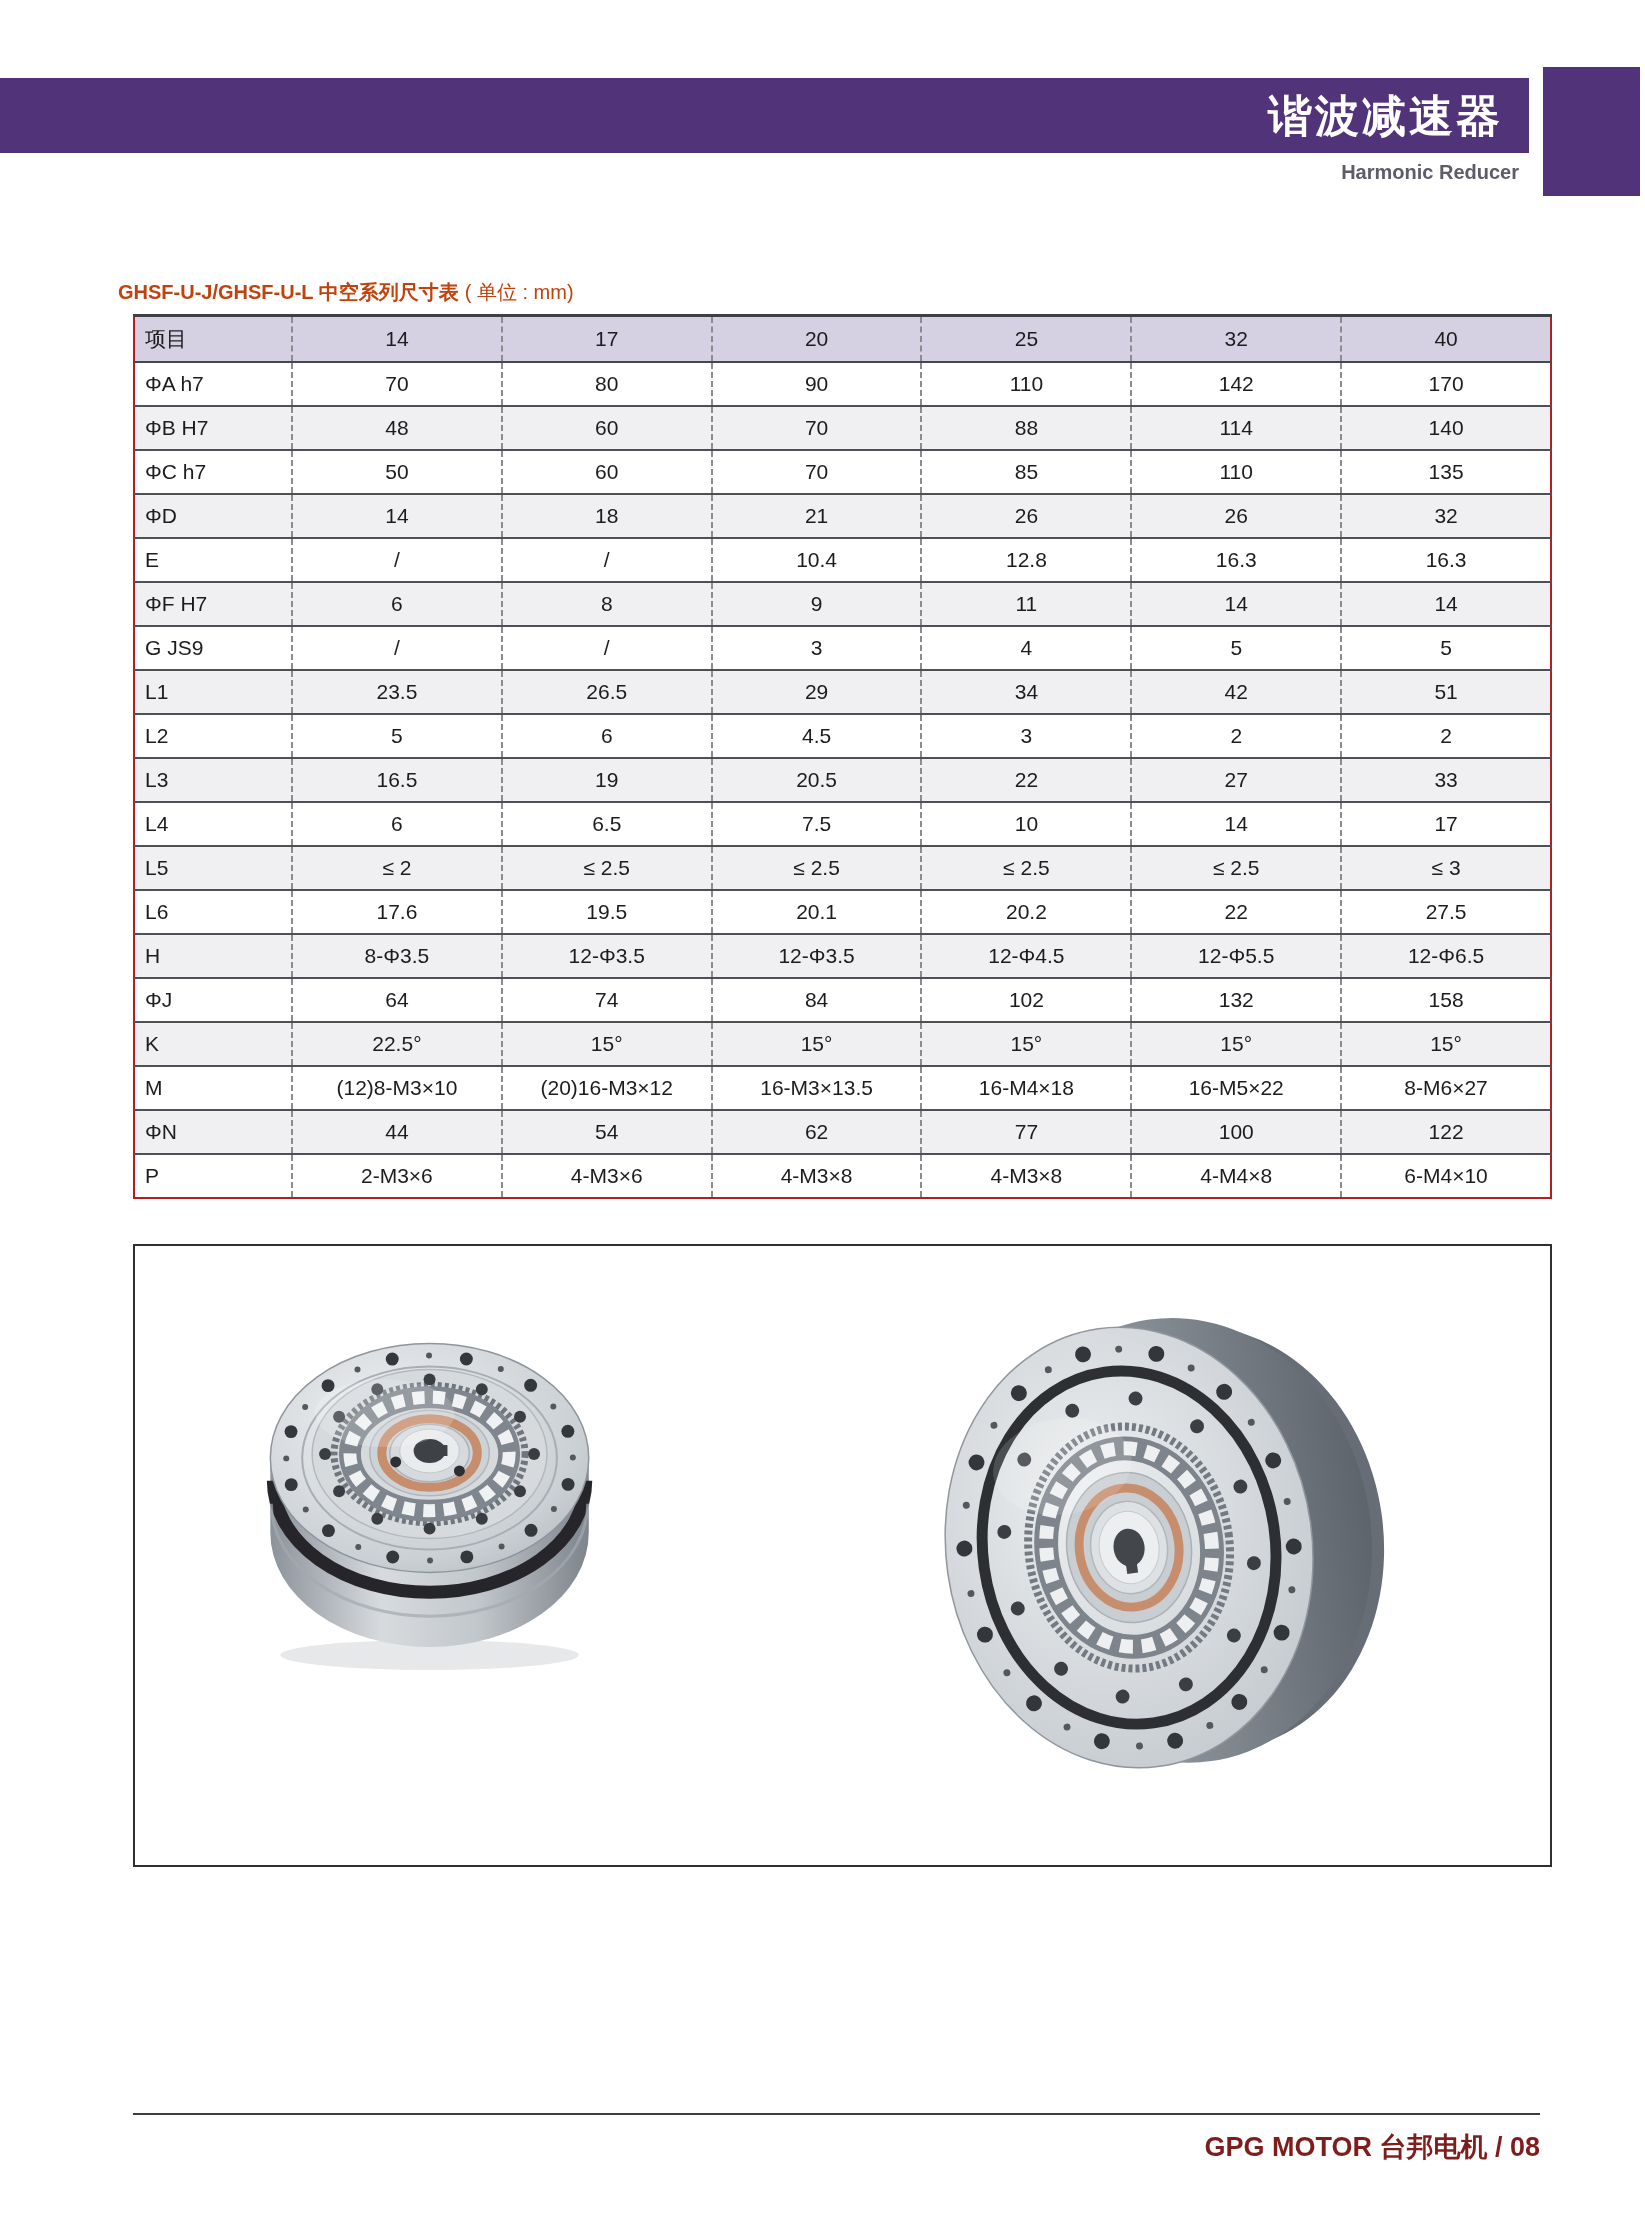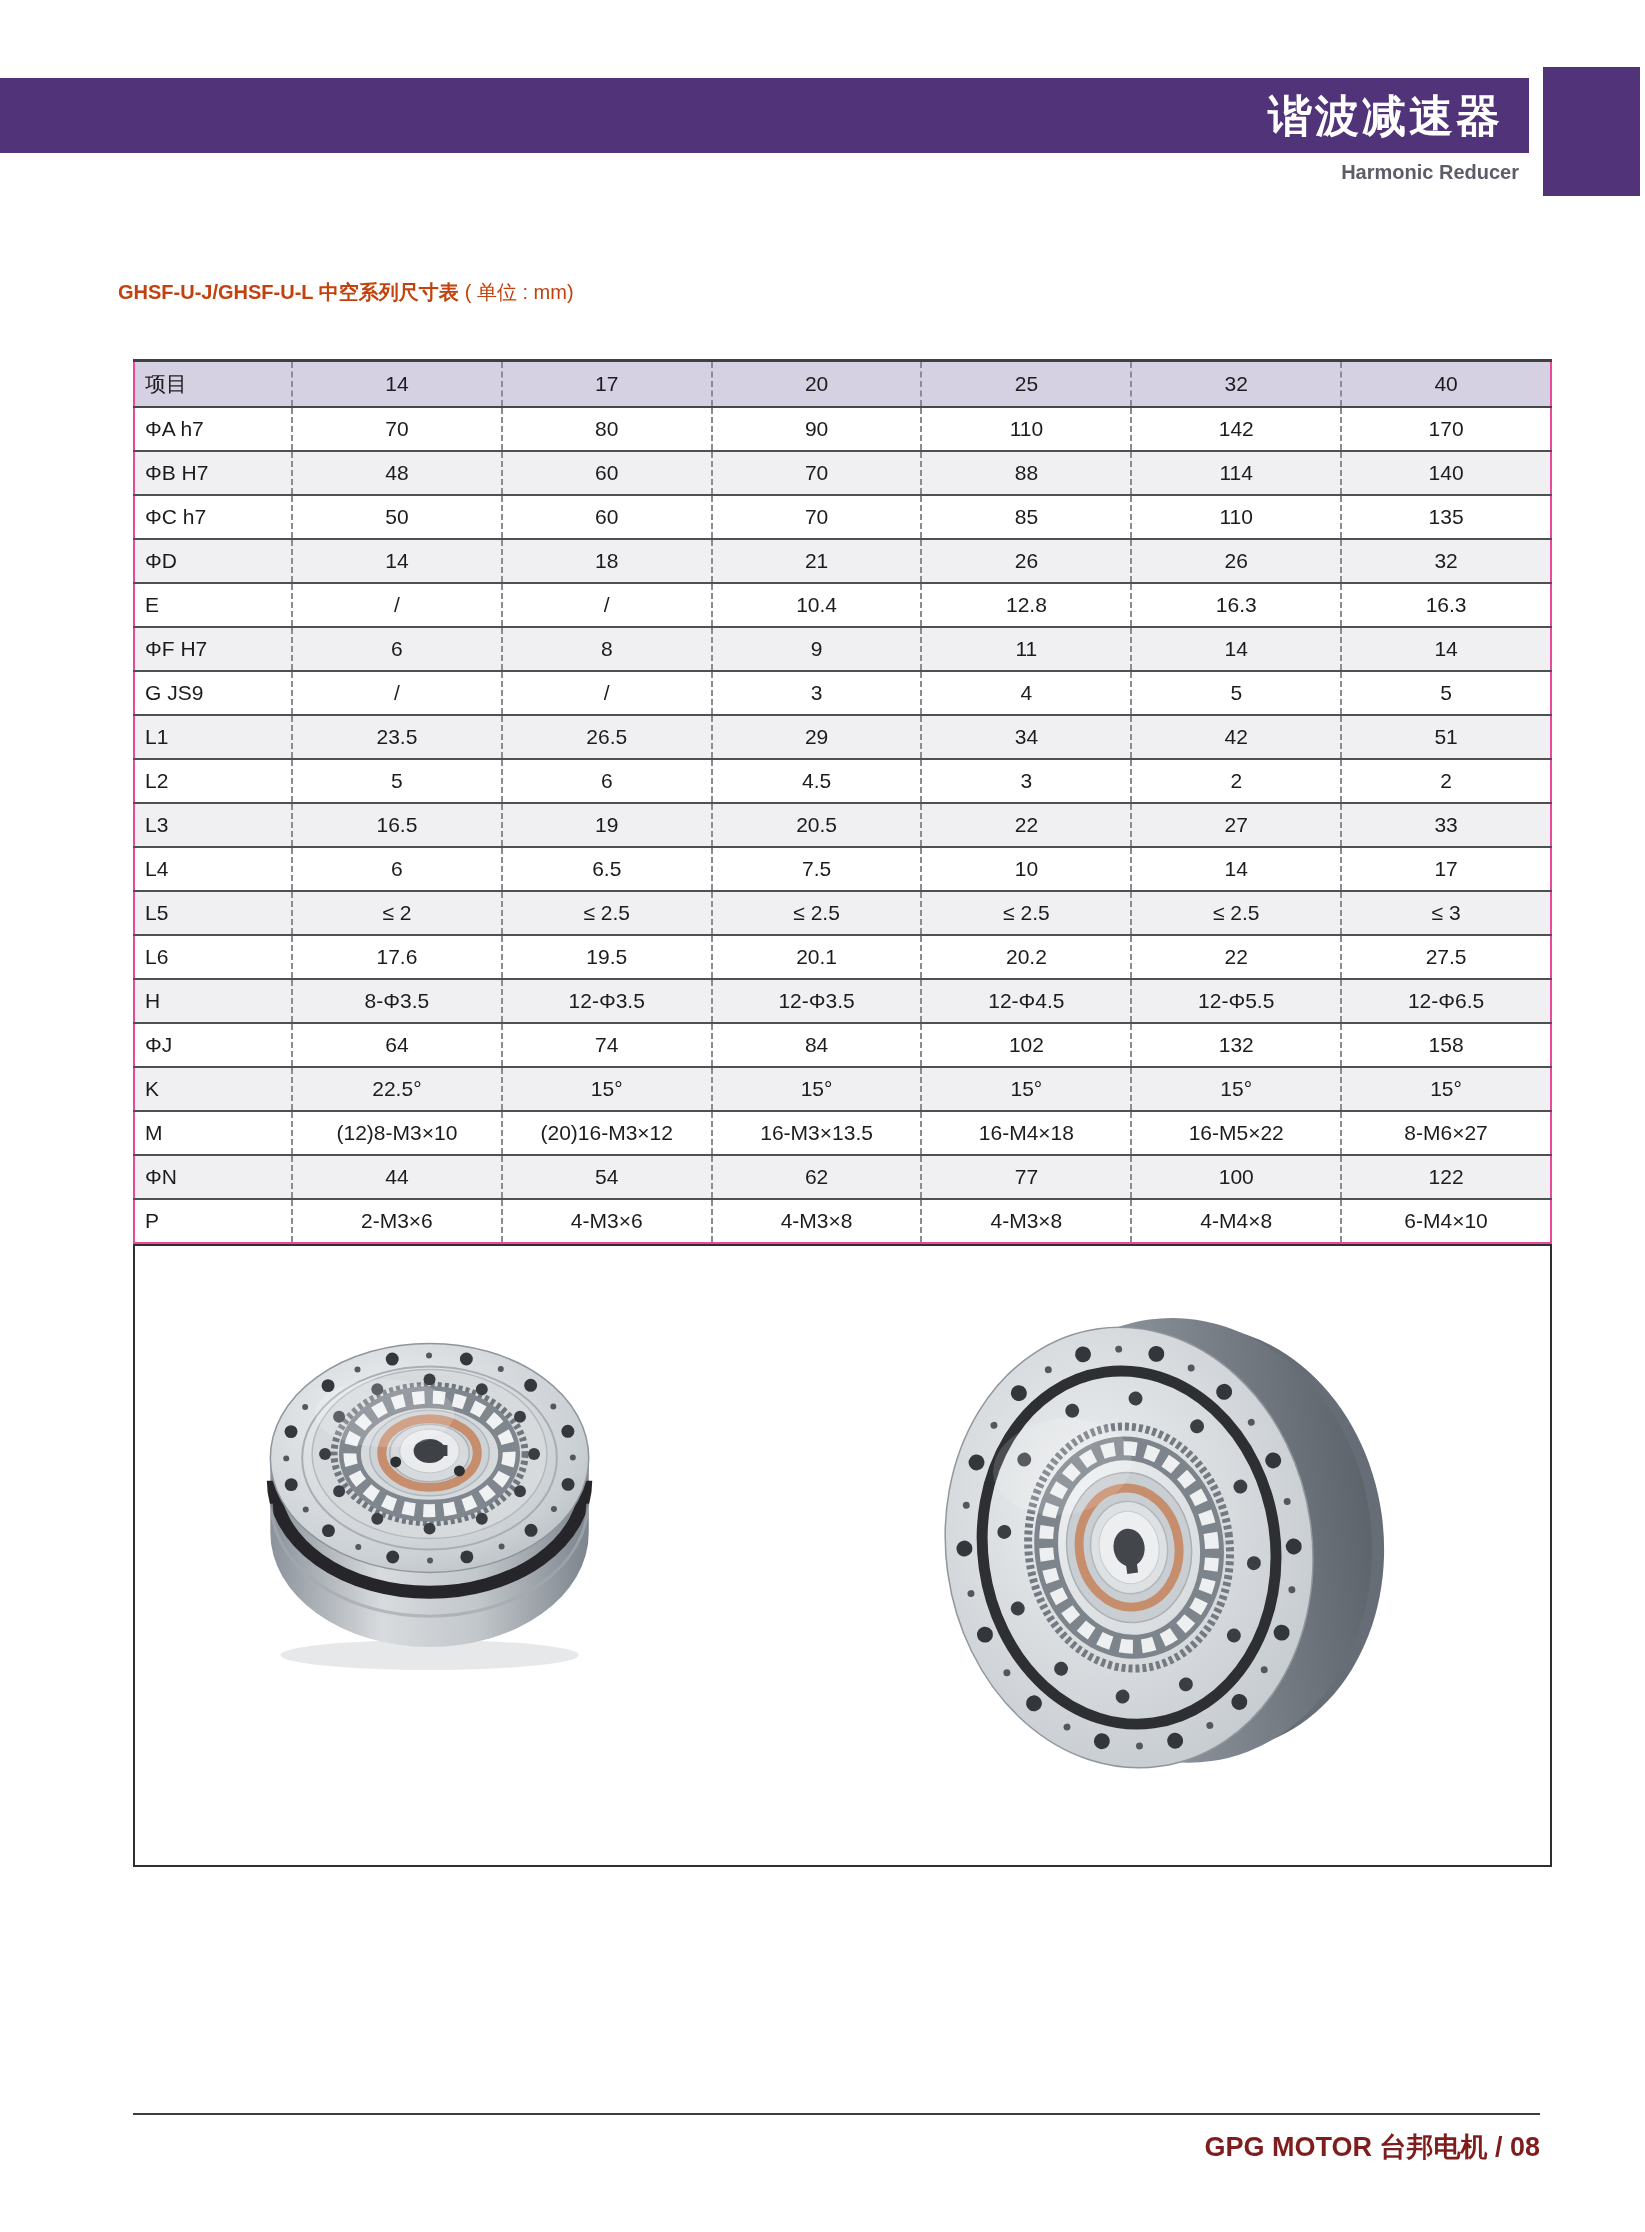--- a/index.html
+++ b/index.html
@@ -15,21 +15,21 @@
             font-size:20px;font-weight:bold;color:#5d5d6a;}
 
   
   .section-title{position:absolute;left:118px;top:247px;font-size:20px;color:#c2410c;white-space:nowrap;margin-top:32px;}
   .st-main{font-weight:bold;}
   .st-unit{font-weight:normal;margin-left:6px;}
 
   
   table.dim-table{position:absolute;left:133px;top:314px;width:1419px;border-collapse:collapse;
                   table-layout:fixed;font-size:21px;color:#1b1c1e;}
-  table.dim-table{border:2px solid #ec4899;margin-top:45px;}
+  table.dim-table{border:2px solid #b91c1c;}
   table.dim-table tr{border-top:2px solid #4f5054;}
   table.dim-table thead tr{border-top:3px solid #3f4044;border-bottom:2px solid #46474b;}
   table.dim-table th{background:#D6D0E3;font-weight:normal;height:44px;}
   table.dim-table td{height:42px;}
   table.dim-table th,table.dim-table td{text-align:center;vertical-align:middle;padding:0;}
   table.dim-table th:first-child,table.dim-table td:first-child{text-align:left;padding-left:10px;}
   table.dim-table th + th, table.dim-table td + td{border-left:2px dashed #8c8c90;}
   tr.stripe td{background:#F0EFF1;}
   tr.plain td{background:#ffffff;}
 

